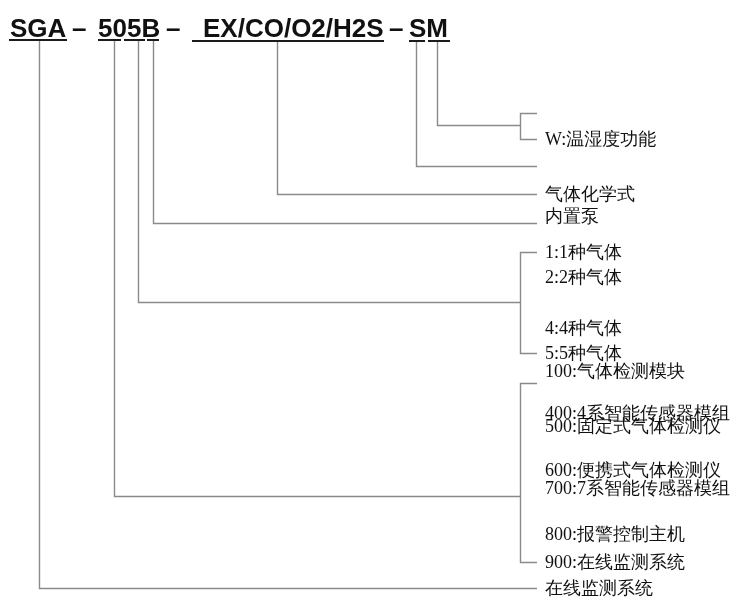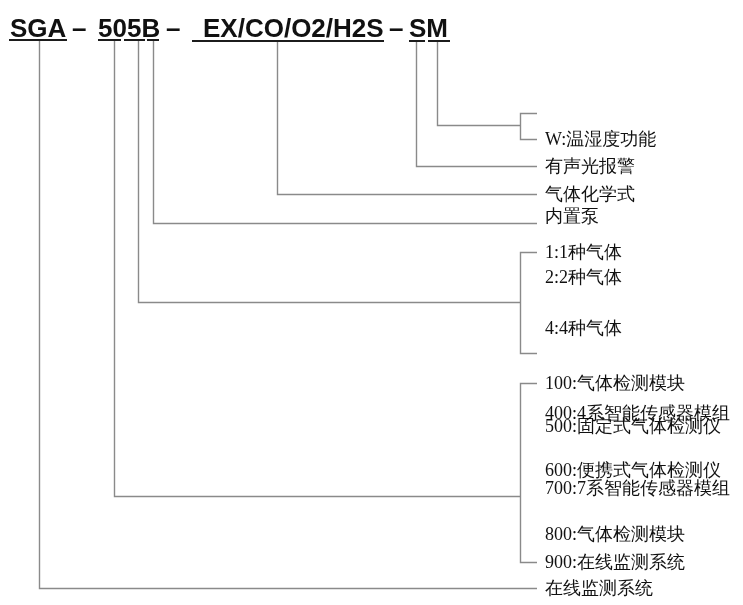--- a/index.html
+++ b/index.html
@@ -75,31 +75,31 @@
 
   <span class="code-seg" style="left:10px">SGA</span>
   <span class="code-seg" style="left:72px">–</span>
   <span class="code-seg" style="left:98px">505B</span>
   <span class="code-seg" style="left:166px">–</span>
   <span class="code-seg" style="left:203px">EX/CO/O2/H2S</span>
   <span class="code-seg" style="left:389px">–</span>
   <span class="code-seg" style="left:409px">SM</span>
 
   <div class="lbl" style="top:127px">W:温湿度功能</div>
-  <div class="lbl" style="top:154px">有声光报警</div>
   <div class="lbl" style="top:182px">气体化学式</div>
   <div class="lbl" style="top:204px">内置泵</div>
 
   <div class="lbl" style="top:240px">1:1种气体</div>
   <div class="lbl" style="top:265px">2:2种气体</div>
   <div class="lbl" style="top:316px">4:4种气体</div>
+  <div class="lbl" style="top:341px">5:5种气体</div>
 
-  <div class="lbl" style="top:371px">100:气体检测模块</div>
+  <div class="lbl" style="top:359px">100:气体检测模块</div>
   <div class="lbl" style="top:401px">400:4系智能传感器模组</div>
   <div class="lbl" style="top:414px">500:固定式气体检测仪</div>
   <div class="lbl" style="top:458px">600:便携式气体检测仪</div>
   <div class="lbl" style="top:476px">700:7系智能传感器模组</div>
-  <div class="lbl" style="top:522px">800:气体检测模块</div>
+  <div class="lbl" style="top:522px">800:报警控制主机</div>
   <div class="lbl" style="top:550px">900:在线监测系统</div>
 
   <div class="lbl" style="top:576px">在线监测系统</div>
 
 </div>
 
 </body></html>

